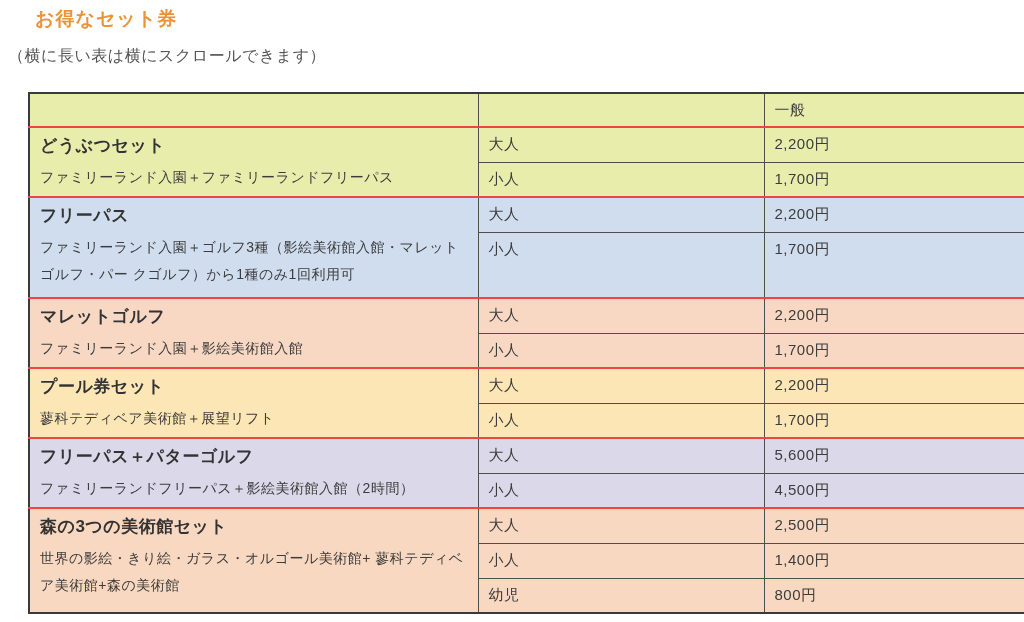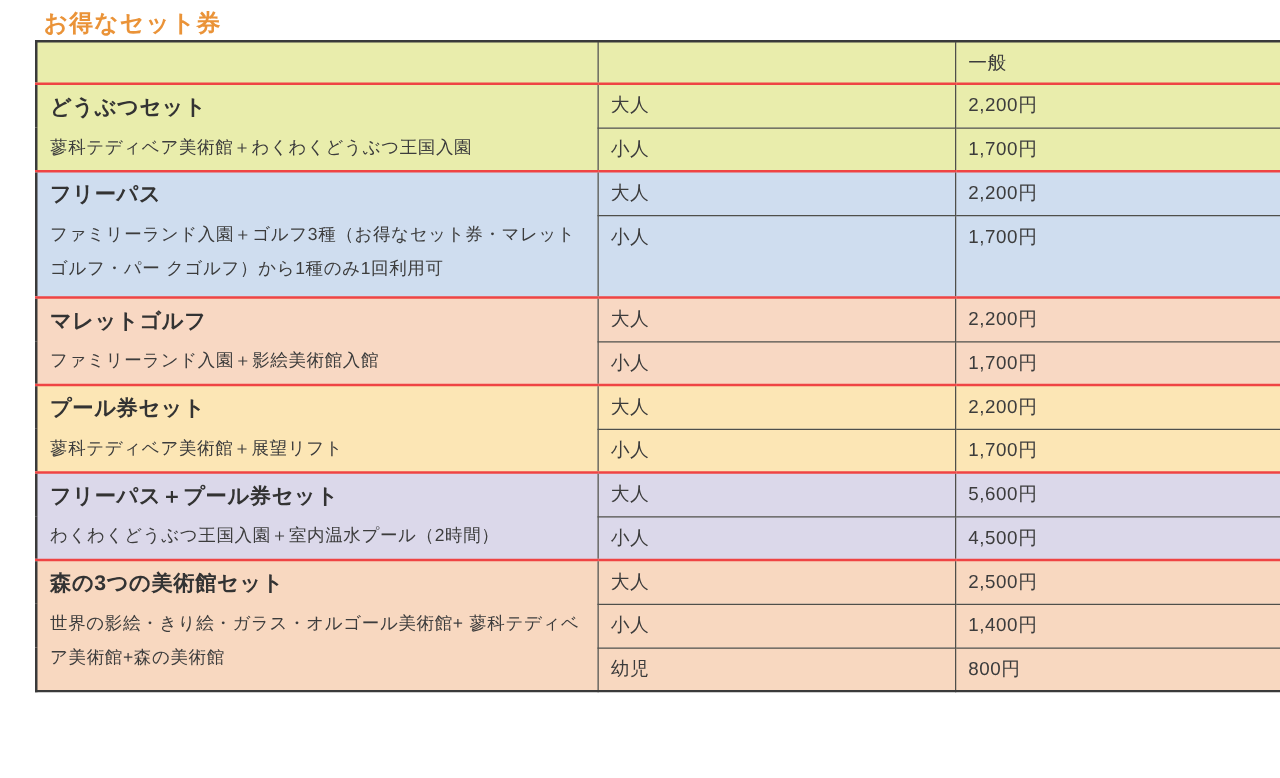--- a/index.html
+++ b/index.html
@@ -76,20 +76,21 @@
     line-height: 27px;
     letter-spacing: 0.5px;
   }
 </style>
 </head>
 <body>
 
 <div class="page">
 
   <h2 class="page-title" style="color: rgb(234, 147, 56); margin-left: 35px;">お得なセット券</h2>
+  <p class="scroll-hint">（横に長い表は横にスクロールできます）</p>
 
   <div class="table-clip">
     <table class="pricing">
       <colgroup>
         <col class="c-set">
           <col class="c-type">
           <col class="c-price">
       </colgroup>
 
       <thead>
@@ -97,36 +98,36 @@
           <th></th>
           <th></th>
           <th>一般</th>
         </tr>
       </thead>
 
       <tbody style="background-color: rgb(233, 237, 172);">
         <tr class="price-row">
           <th class="set-cell" rowspan="2">
             <div class="set-name">どうぶつセット</div>
-            <div class="set-desc">蓼科テディベア美術館＋わくわくどうぶつ王国入園</div>
+            <div class="set-desc">ファミリーランド入園＋ファミリーランドフリーパス</div>
           </th>
           <td>大人</td>
           <td>2,200円</td>
         </tr>
         <tr class="price-row">
           <td>小人</td>
           <td>1,700円</td>
         </tr>
       </tbody>
 
       <tbody style="background-color: rgb(207, 221, 239);">
         <tr class="price-row">
           <th class="set-cell" rowspan="2">
             <div class="set-name">フリーパス</div>
-            <div class="set-desc">ファミリーランド入園＋ゴルフ3種（お得なセット券・マレットゴルフ・パー クゴルフ）から1種のみ1回利用可</div>
+            <div class="set-desc">ファミリーランド入園＋ゴルフ3種（影絵美術館入館・マレットゴルフ・パー クゴルフ）から1種のみ1回利用可</div>
           </th>
           <td>大人</td>
           <td>2,200円</td>
         </tr>
         <tr class="price-row-tall">
           <td>小人</td>
           <td>1,700円</td>
         </tr>
       </tbody>
 
@@ -156,22 +157,22 @@
         </tr>
         <tr class="price-row">
           <td>小人</td>
           <td>1,700円</td>
         </tr>
       </tbody>
 
       <tbody style="background-color: rgb(219, 216, 234);">
         <tr class="price-row">
           <th class="set-cell" rowspan="2">
-            <div class="set-name">フリーパス＋プール券セット</div>
-            <div class="set-desc">わくわくどうぶつ王国入園＋室内温水プール（2時間）</div>
+            <div class="set-name">フリーパス＋パターゴルフ</div>
+            <div class="set-desc">ファミリーランドフリーパス＋影絵美術館入館（2時間）</div>
           </th>
           <td>大人</td>
           <td>5,600円</td>
         </tr>
         <tr class="price-row">
           <td>小人</td>
           <td>4,500円</td>
         </tr>
       </tbody>
 

